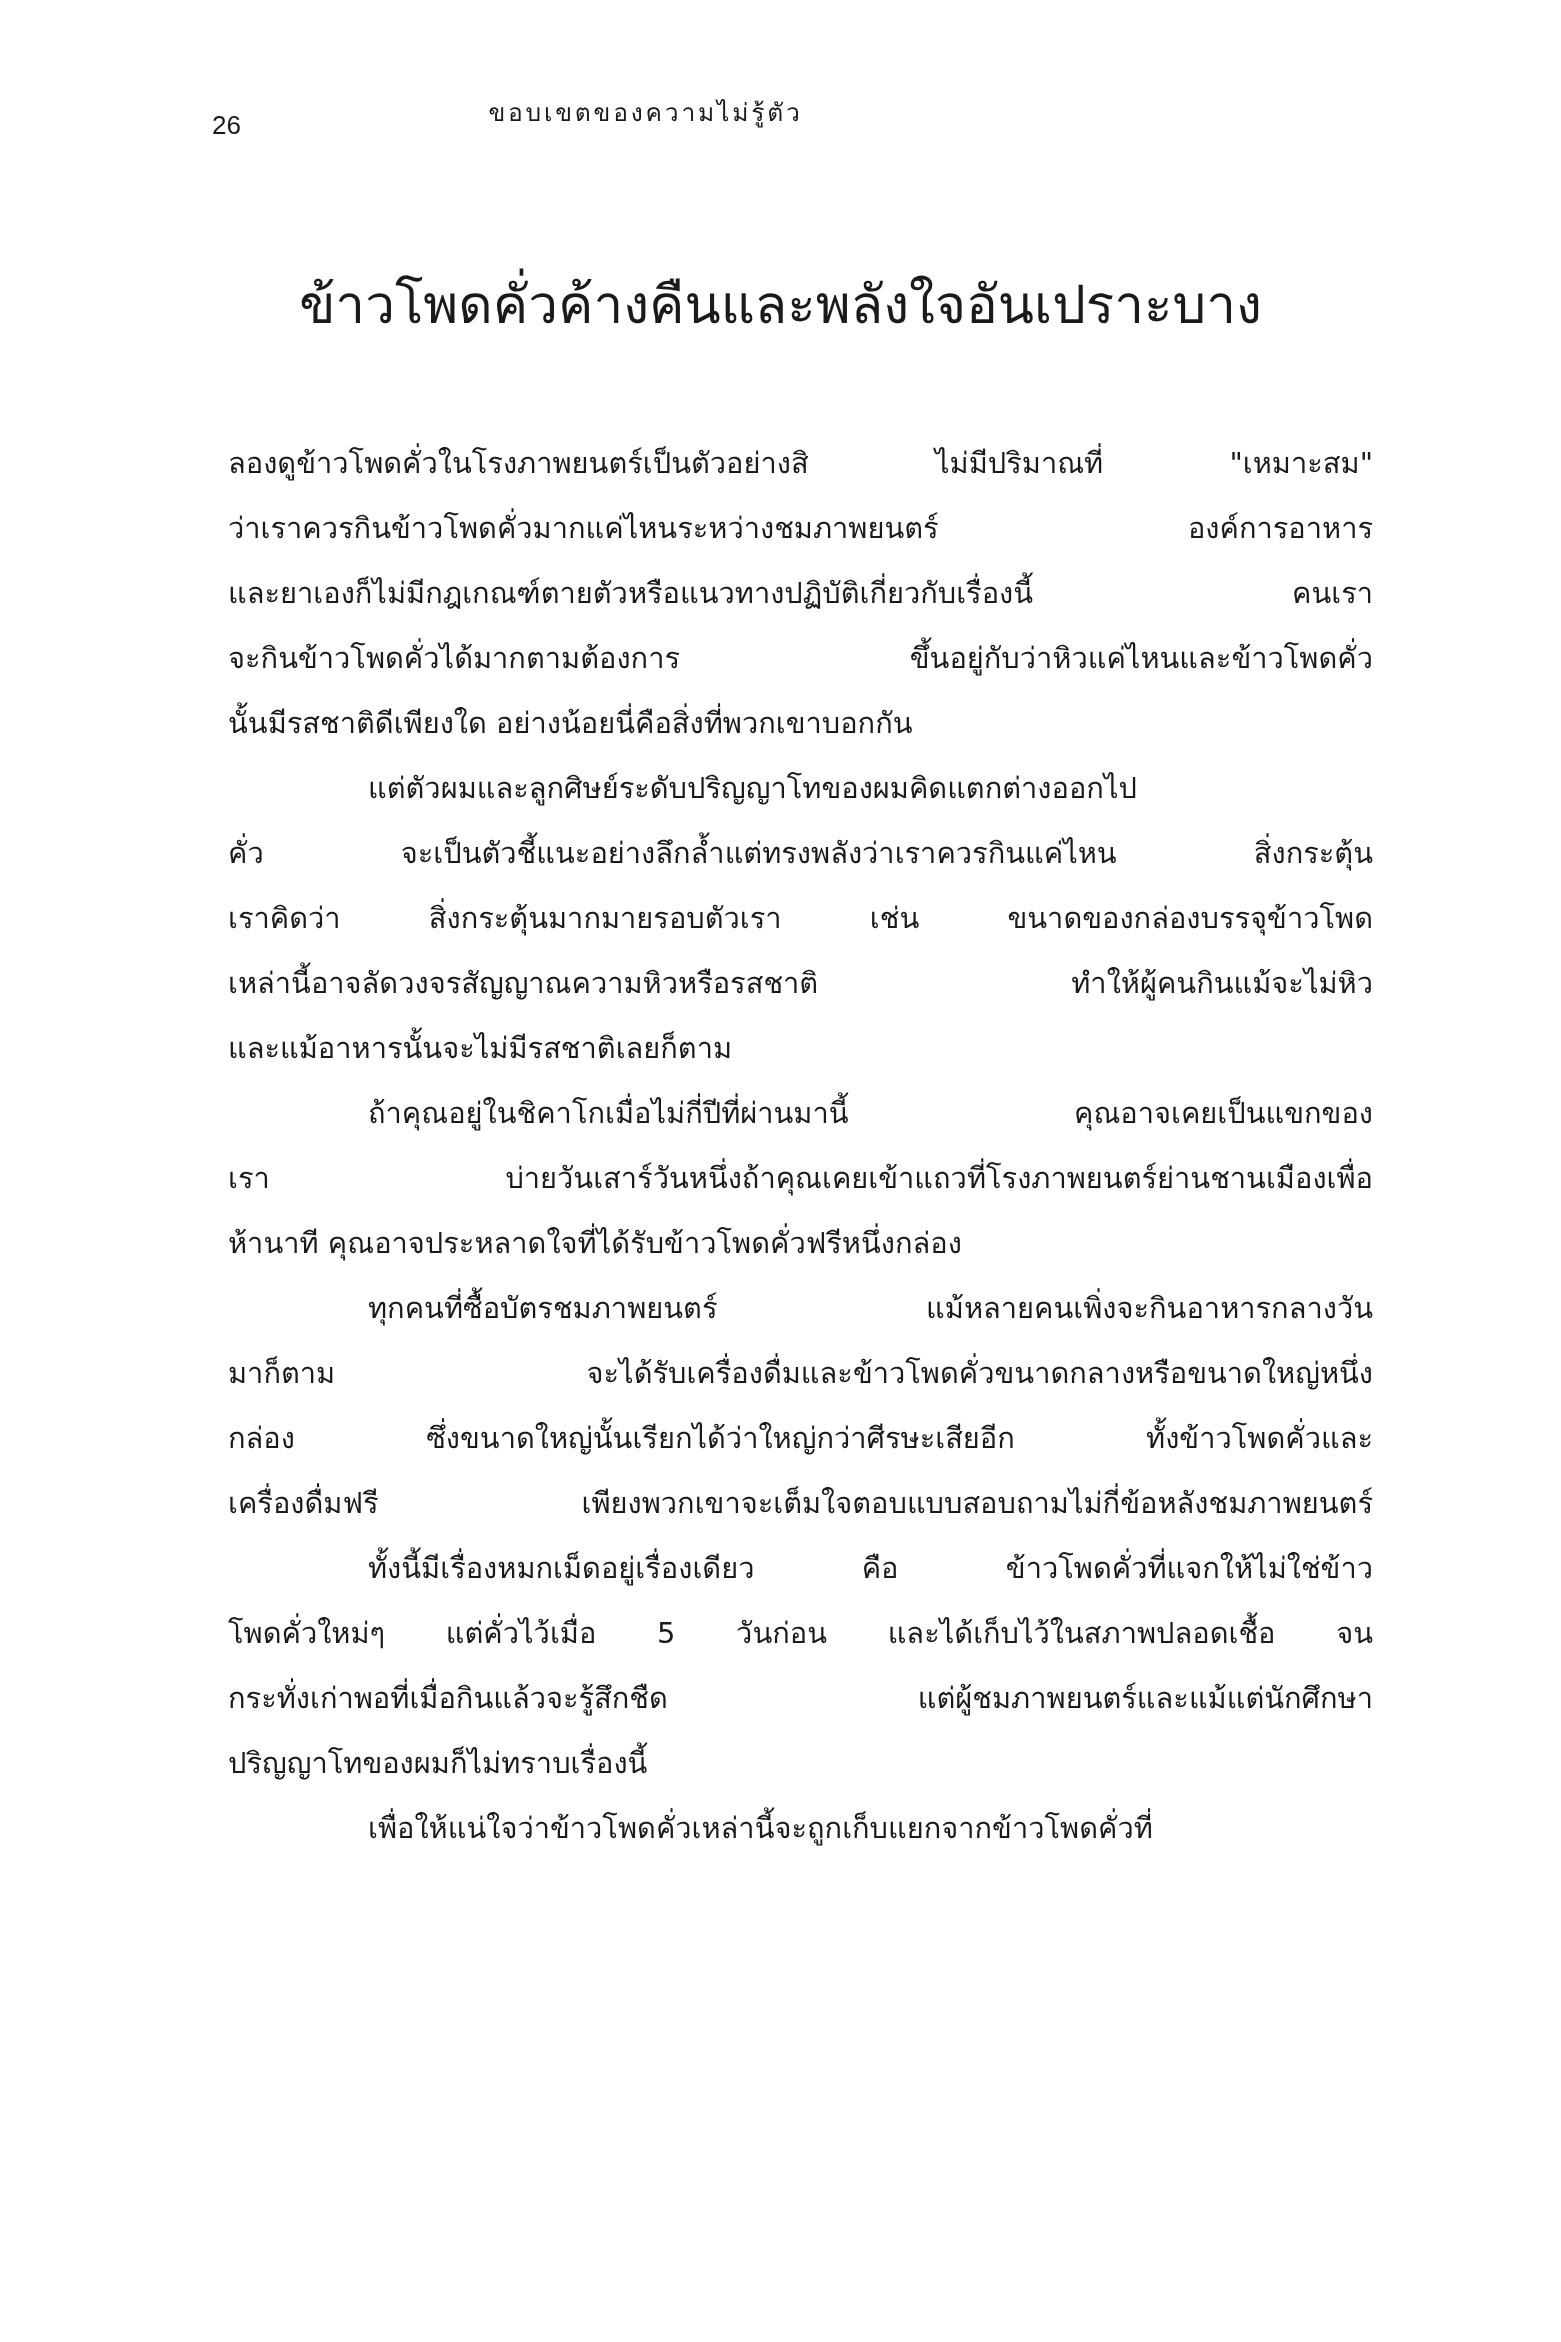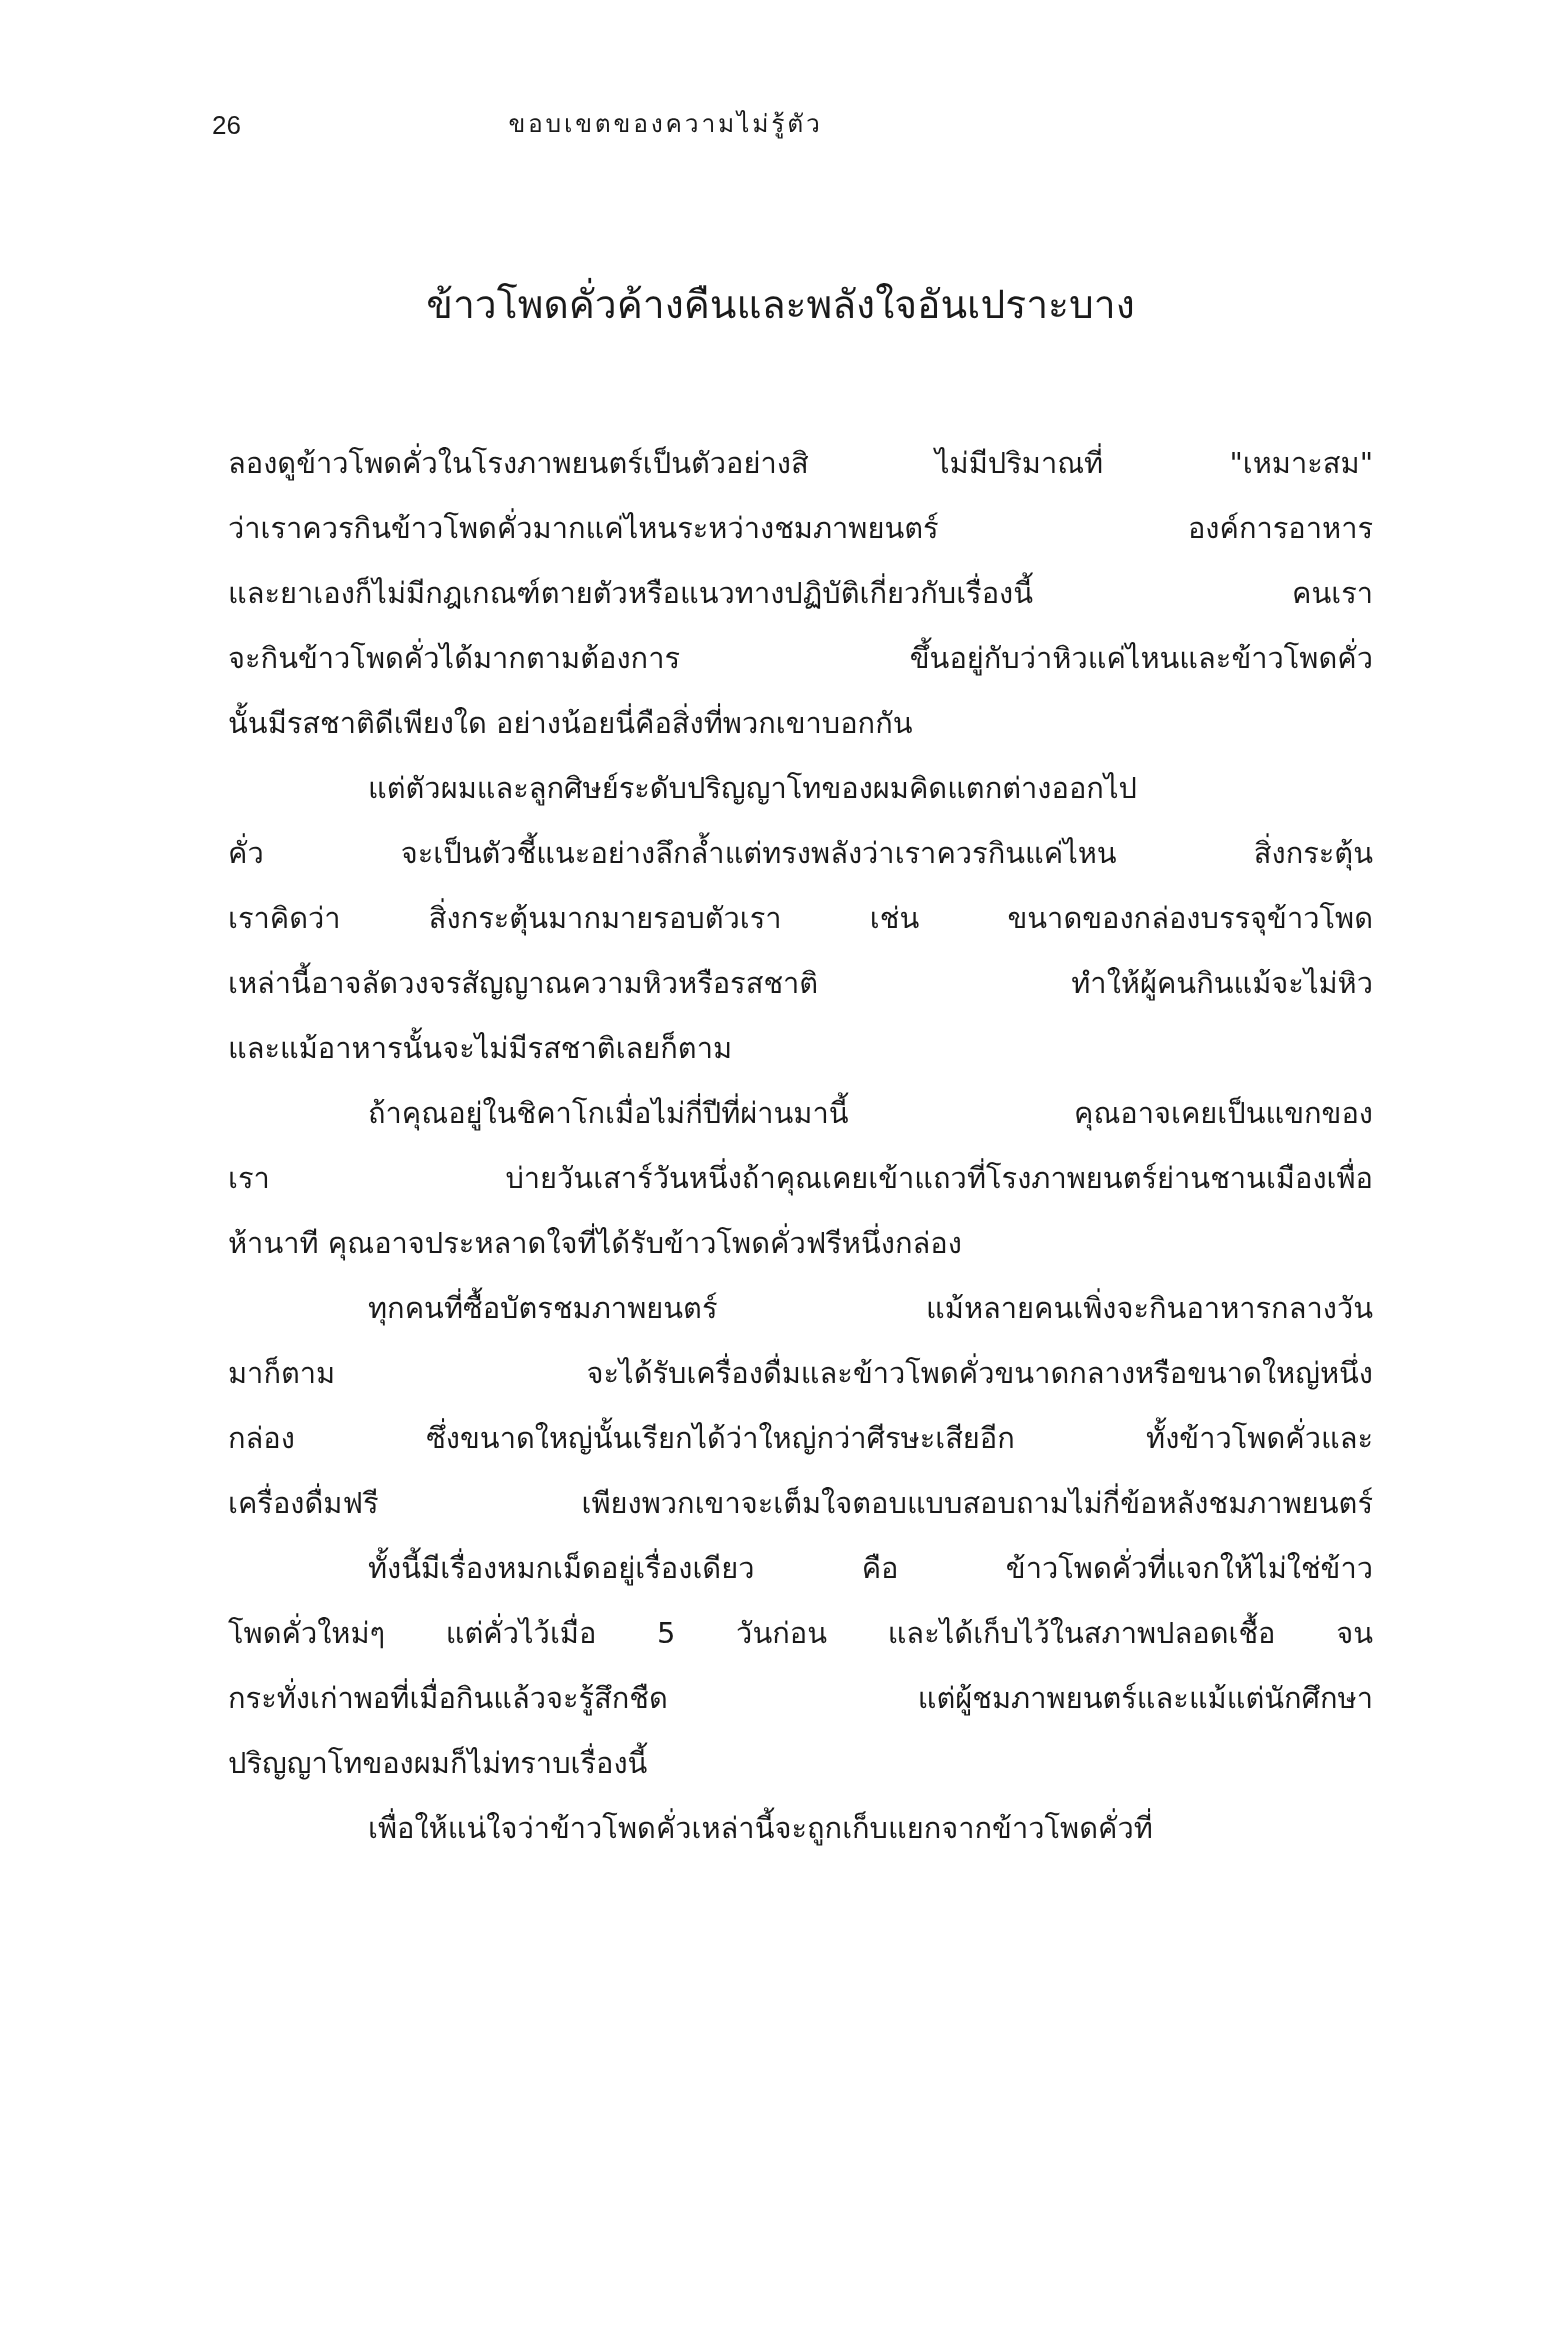--- a/index.html
+++ b/index.html
@@ -2,26 +2,26 @@
 <html style="font-size:15px"><head>
 <meta charset="utf-8">
 <style>
   html, body { margin: 0; padding: 0; background: #ffffff; }
   body { width: 1561px; height: 2342px; position: relative; overflow: hidden; color: #1a1a1a; }
   .page-number {
     position: absolute; left: 212px; top: 106px;
     font-family: "Liberation Sans", sans-serif; font-size: 26px; line-height: 38px;
   }
   .running-header {
-    position: absolute; left: 0; width: 1291px; top: 105px; text-align: center;
-    font-family: "DejaVu Sans", sans-serif; font-size: 24.6px; line-height: 38px; letter-spacing: 2.8px; padding-left: 20px;
+    position: absolute; left: 0; width: 1291px; top: 94px; text-align: center;
+    font-family: "DejaVu Sans", sans-serif; font-size: 24.6px; line-height: 38px; letter-spacing: 2.8px;
   }
   .chapter-title {
     position: absolute; left: 0; width: 1561px; top: 267px; text-align: center;
-    font-family: "DejaVu Sans", sans-serif; font-size: 39px; line-height: 76px;
+    font-family: "DejaVu Sans", sans-serif; font-size: 53px; line-height: 76px;
   }
   .body-text {
     position: absolute; left: 228px; top: 431px; width: 1145px;
     font-family: "DejaVu Sans", sans-serif; font-size: 29px; line-height: 65px;
   }
   .line { display: block; white-space: nowrap; text-align: justify; text-align-last: justify; }
   .line.last { text-align-last: left; }
   .line.indent { padding-left: 140px; }
   .en-italic { font-family: "Liberation Sans", sans-serif; font-style: italic; }
 </style>

